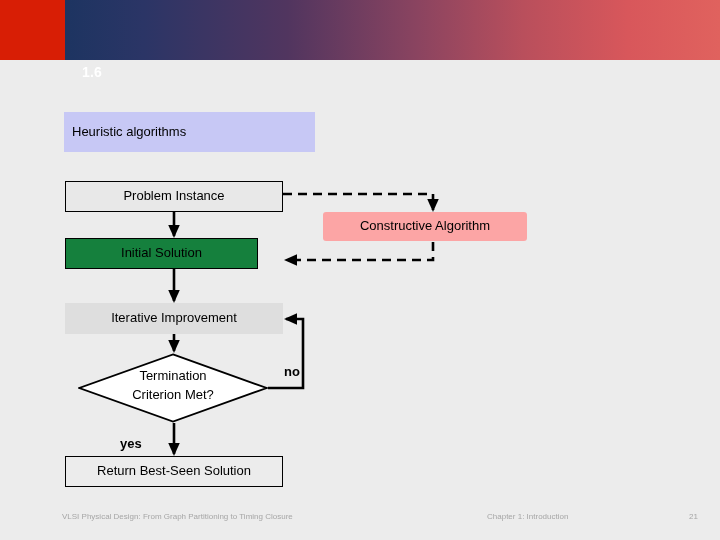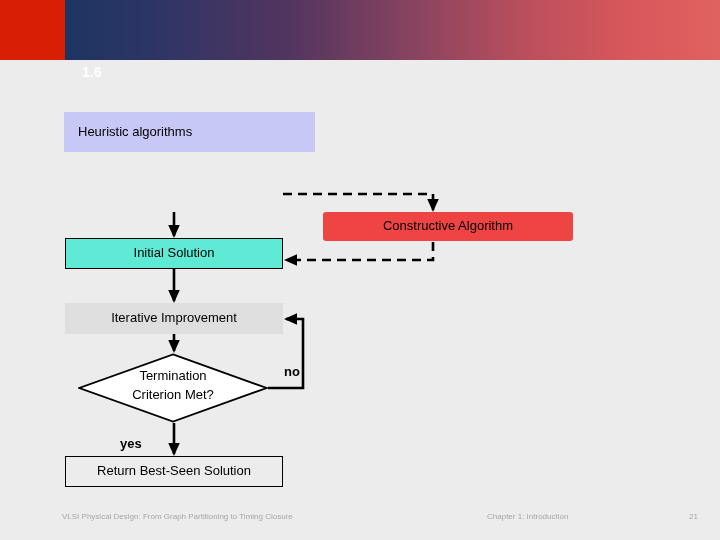--- a/index.html
+++ b/index.html
@@ -89,50 +89,50 @@
   }
 
   
   #node-heuristic {
     left: 64px;
     top: 52px;
     width: 251px;
     height: 40px;
     background: #c7c8f5;
     justify-content: flex-start;
-    padding-left: 14px;
+    padding-left: 8px;
   }
 
   
   #node-problem-instance {
     left: 65px;
     top: 121px;
     width: 218px;
     height: 31px;
     background: #e8e8e8;
     border: 1.6px solid #000000;
   }
 
   
   #node-initial-solution {
     left: 65px;
     top: 178px;
-    width: 218px;
+    width: 193px;
     height: 31px;
-    background: #5eead4;
+    background: #15803d;
     border: 1.6px solid #000000;
   }
 
   
   #node-constructive {
     left: 323px;
     top: 152px;
-    width: 250px;
+    width: 204px;
     height: 29px;
-    background: #ef4444;
+    background: #fca5a5;
     border-radius: 3px;
   }
 
   
   #node-iterative {
     left: 65px;
     top: 243px;
     width: 218px;
     height: 31px;
     background: #dedede;
@@ -262,20 +262,21 @@
 
     <line x1="174" y1="274" x2="174" y2="291" stroke="#000000" stroke-width="2.6" marker-end="url(#arrow-solid)"></line>
 
     <path d="M 268 328 L 303 328 L 303 259 L 286 259" fill="none" stroke="#000000" stroke-width="2.6" marker-end="url(#arrow-solid)"></path>
 
     <line x1="174" y1="363" x2="174" y2="394" stroke="#000000" stroke-width="2.6" marker-end="url(#arrow-solid)"></line>
   </svg>
 
   <div class="node" id="node-heuristic">Heuristic algorithms</div>
 
+  <div class="node" id="node-problem-instance">Problem Instance</div>
 
   <div class="node" id="node-constructive">Constructive Algorithm</div>
 
   <div class="node" id="node-initial-solution">Initial Solution</div>
 
   <div class="node" id="node-iterative">Iterative Improvement</div>
 
   <div id="node-decision-wrap">
     <svg id="node-decision-shape" viewBox="0 0 190 70" width="190" height="70">
       <polygon points="95,1.4 188.6,35 95,68.6 1.4,35" fill="#ffffff" stroke="#000000" stroke-width="1.8"></polygon>

